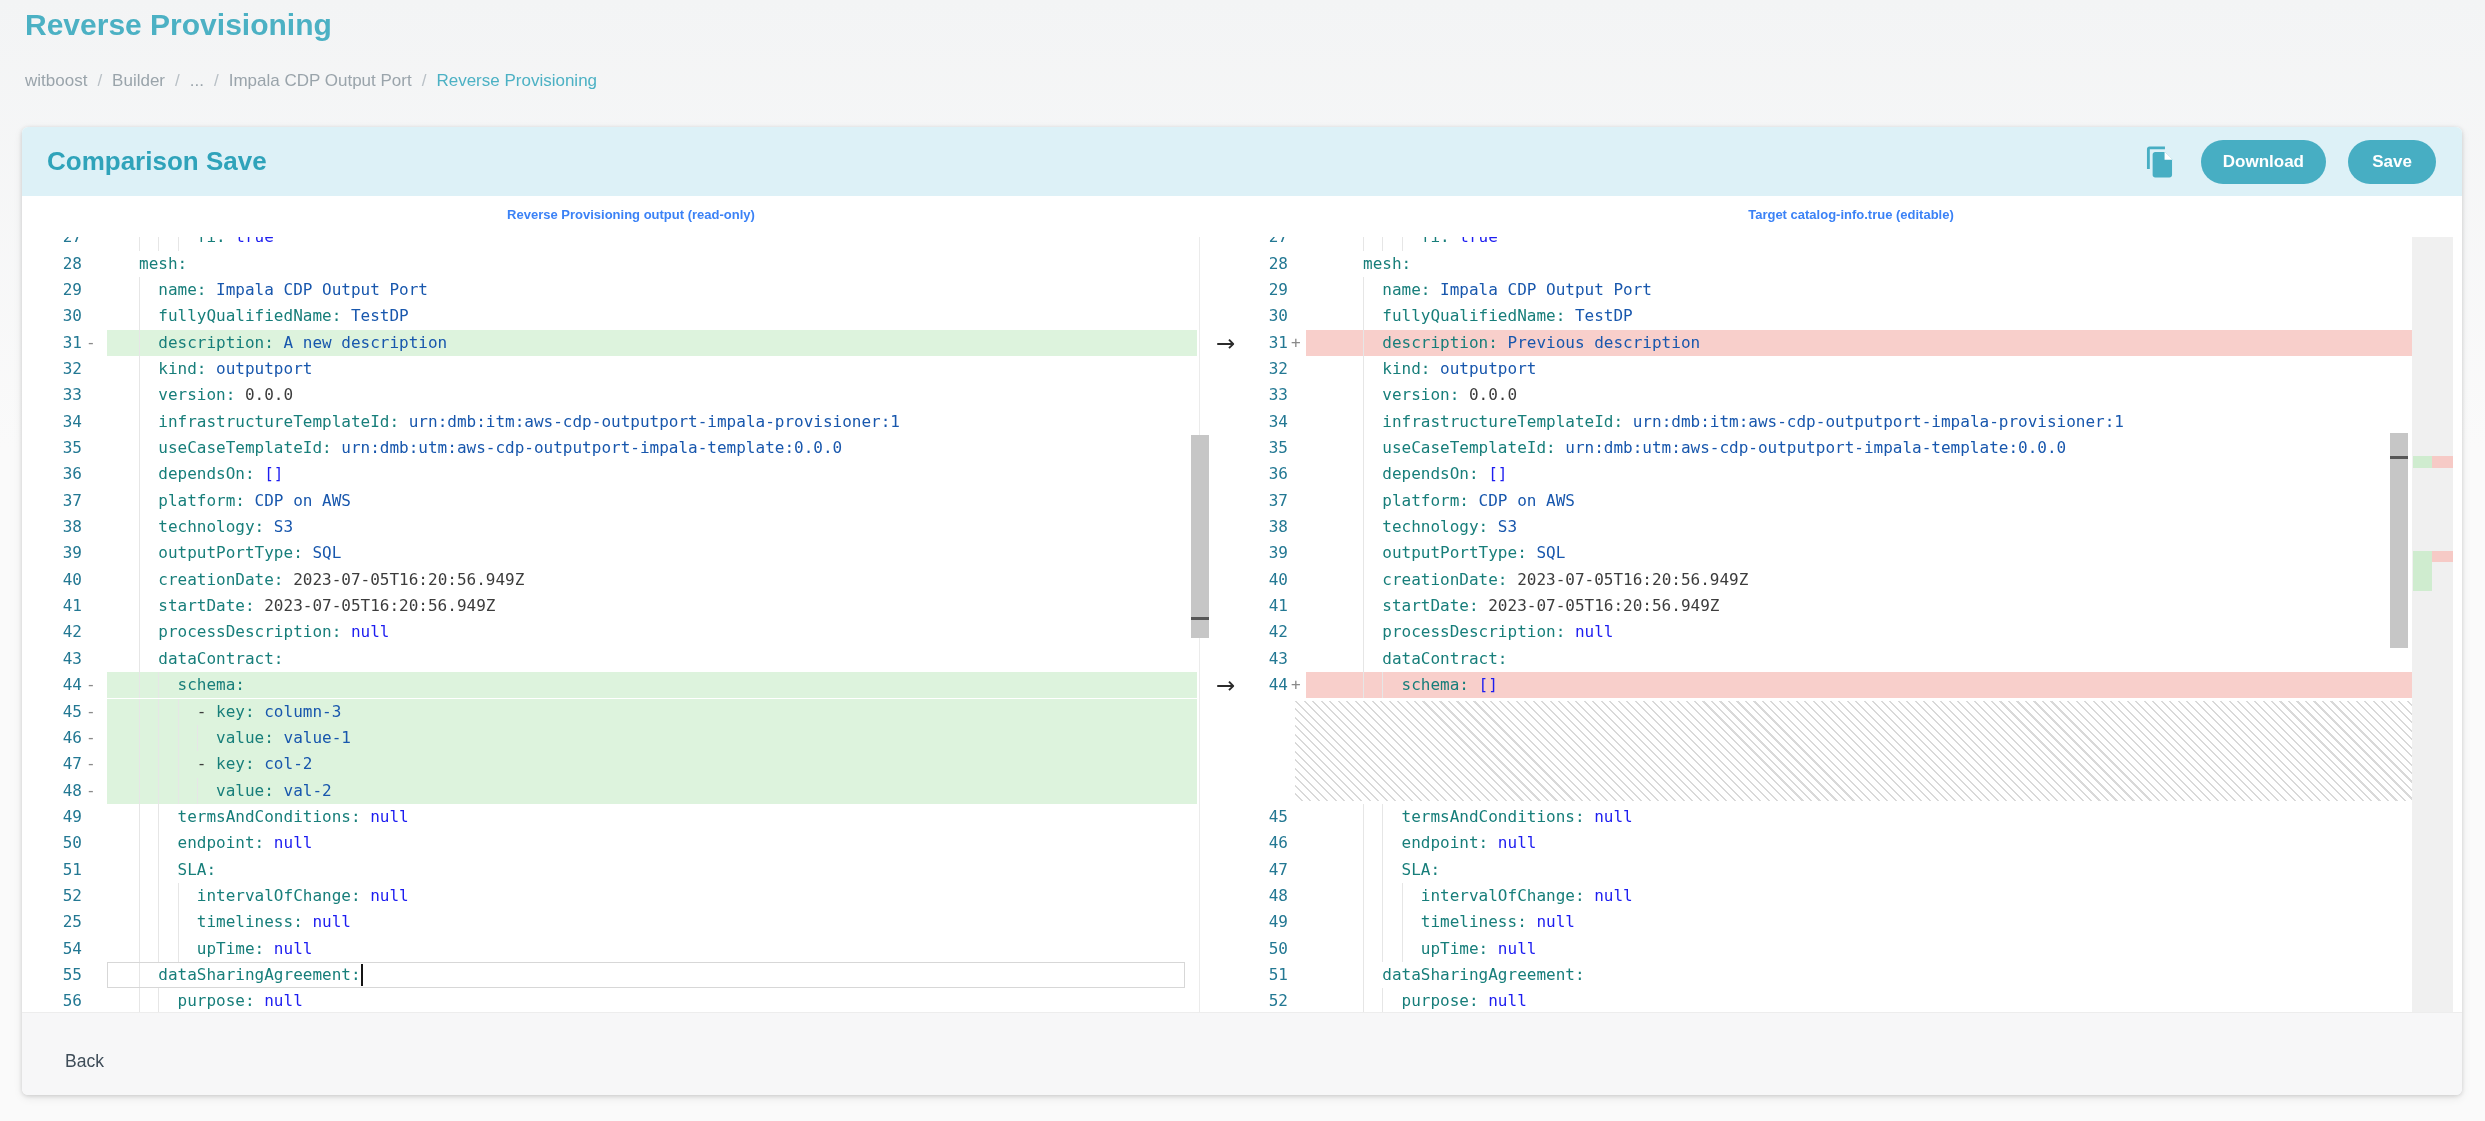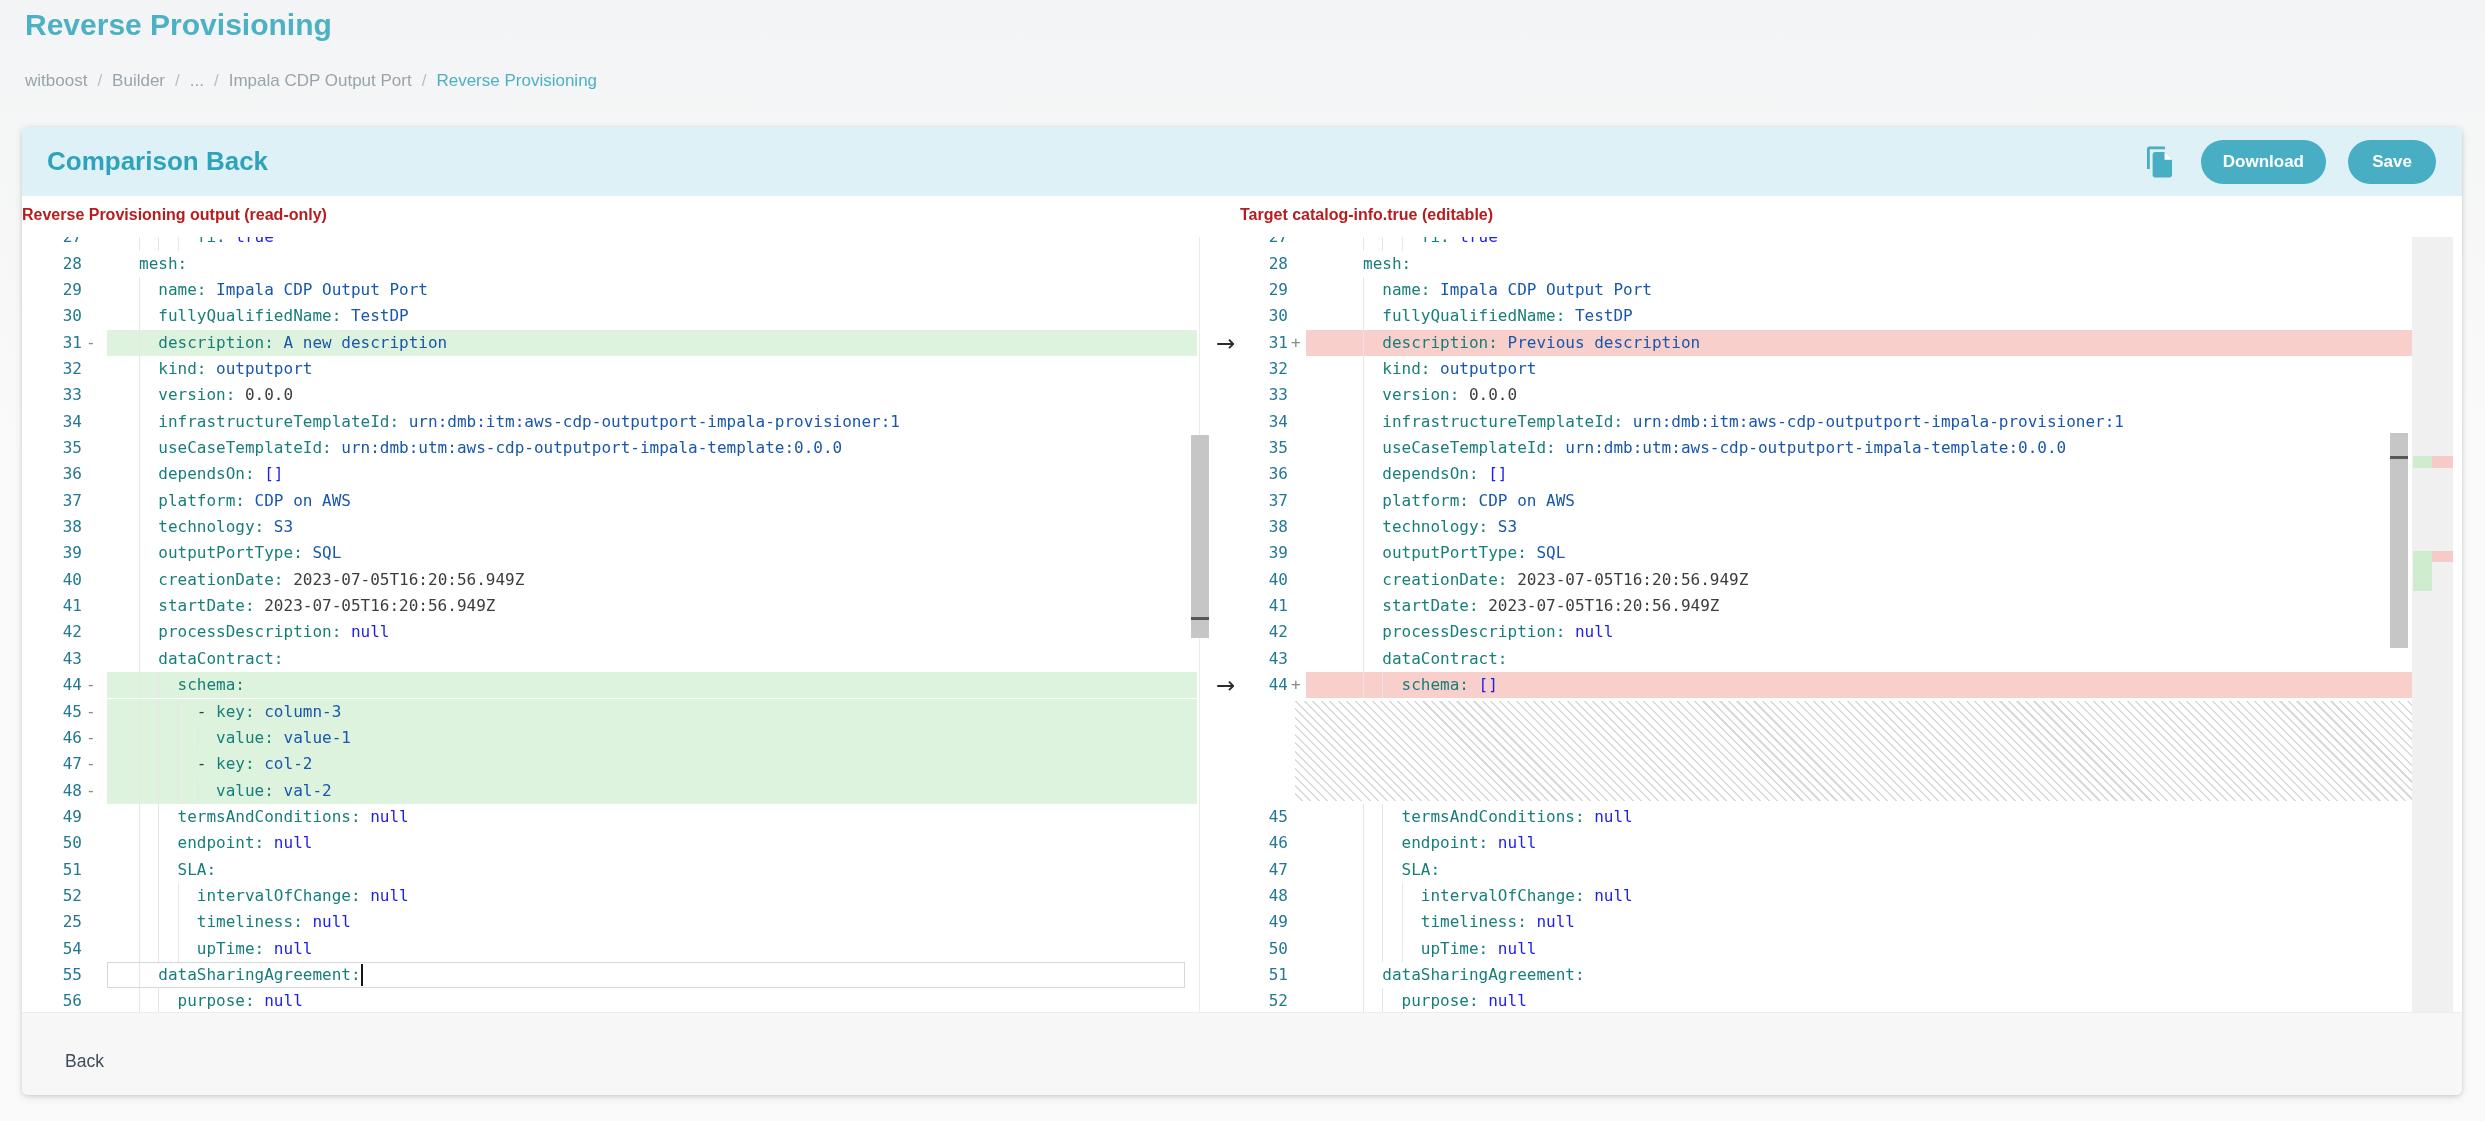--- a/index.html
+++ b/index.html
@@ -21,21 +21,21 @@
   .card{position:absolute;left:22px;top:127px;width:2440px;height:968px;background:#fff;border-radius:6px;
         box-shadow:0 1px 4px rgba(0,0,0,.14),0 3px 10px rgba(0,0,0,.08);}
   .card-header{position:absolute;left:0;top:0;right:0;height:69px;background:var(--card-header-bg);border-radius:6px 6px 0 0;}
   .card-title{position:absolute;left:25px;top:0;height:69px;line-height:69px;font-size:26px;font-weight:700;color:#2fa3ba;}
   .actions{position:absolute;right:26px;top:0;height:69px;display:flex;align-items:center;gap:22px;}
   .icon-btn{width:38px;height:38px;border:none;background:transparent;cursor:pointer;display:flex;align-items:center;justify-content:center;}
   .pill{height:44px;border:none;border-radius:22px;background:var(--accent);color:#fff;font-family:"Liberation Sans",sans-serif;
         font-size:17px;font-weight:700;padding:0 22px;min-width:88px;cursor:pointer;}
 
   .pane-headers{position:absolute;top:69px;left:0;right:0;height:41px;}
-  .pane-header{position:absolute;top:0;height:41px;line-height:38px;text-align:left;font-size:16px;font-weight:700;color:#b91c1c;}
+  .pane-header{position:absolute;top:0;height:41px;line-height:38px;text-align:center;font-size:13px;font-weight:700;color:#3b82f6;}
   .pane-header.left{left:0;width:1218px;}
   .pane-header.right{left:1218px;right:0;}
 
   .editor{position:absolute;left:0;top:110px;width:2440px;height:775px;overflow:hidden;background:#fff;
           font-family:"DejaVu Sans Mono",monospace;font-size:16px;}
   .pane{position:absolute;top:0;height:775px;}
   .pane.left{left:0;width:1188px;}
   .pane.right{left:1236px;width:1154px;}
 
   .row{position:absolute;left:0;right:0;height:26.35px;line-height:26.35px;white-space:pre;}
@@ -83,21 +83,21 @@
             font-size:17.5px;font-weight:500;color:#3f4d59;cursor:pointer;}
 </style>
 </head>
 <body>
 
 <h1 class="page-title">Reverse Provisioning</h1>
 <nav class="breadcrumb"><span class="crumb">witboost</span><span class="sep">/</span><span class="crumb">Builder</span><span class="sep">/</span><span class="crumb">...</span><span class="sep">/</span><span class="crumb">Impala CDP Output Port</span><span class="sep">/</span><span class="crumb active">Reverse Provisioning</span></nav>
 
 <div class="card">
   <div class="card-header">
-    <h2 class="card-title">Comparison Back</h2>
+    <h2 class="card-title">Comparison Save</h2>
     <div class="actions">
       <button class="icon-btn" title="">
         <svg width="34" height="36" viewBox="0 0 24 24">
           <path d="M15.5 1H4.6C3.6 1 2.8 1.8 2.8 2.8V17h2V3h10.7V1z" fill="#47aec3"></path>
           <path d="M8.6 5h6.9l5 5v11.2c0 1-.8 1.8-1.8 1.8H8.6c-1 0-1.8-.8-1.8-1.8V6.8C6.8 5.8 7.6 5 8.6 5z" fill="#47aec3"></path>
           <path d="M15.2 4.6v5.8h5.8z" fill="#ffffff"></path>
         </svg>
       </button>
       <button class="pill">Download</button>
       <button class="pill">Save</button>

